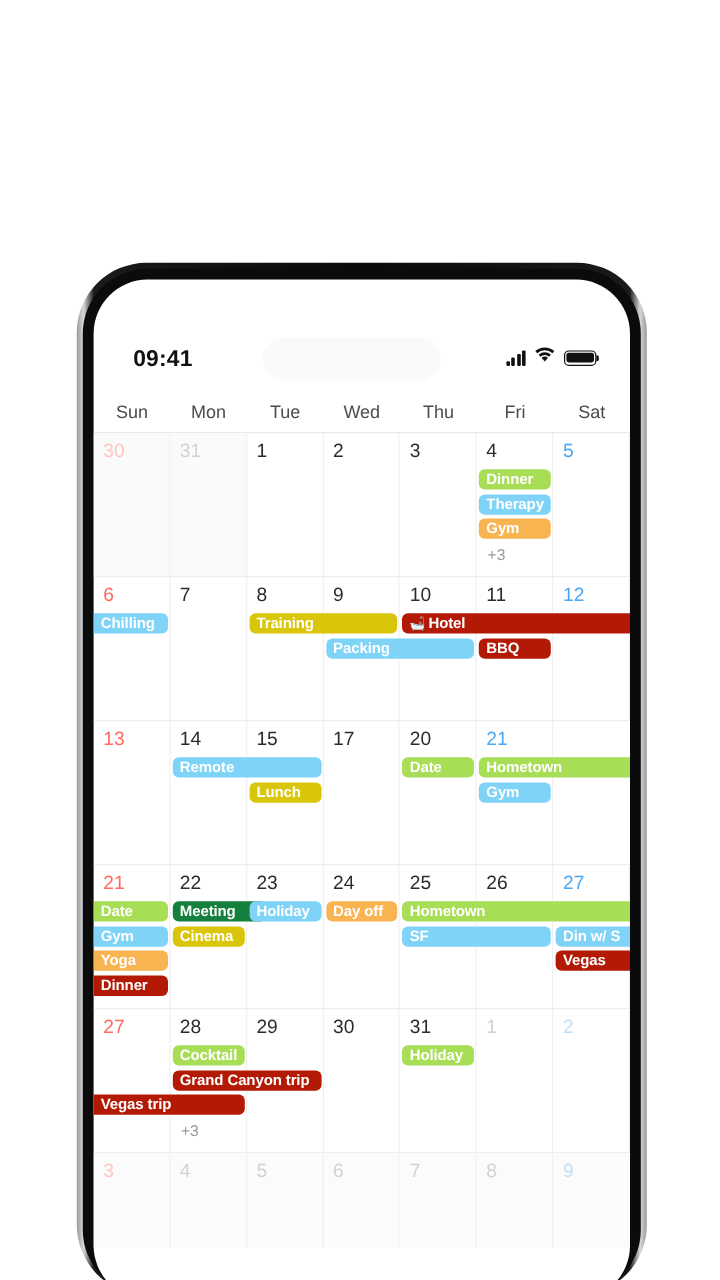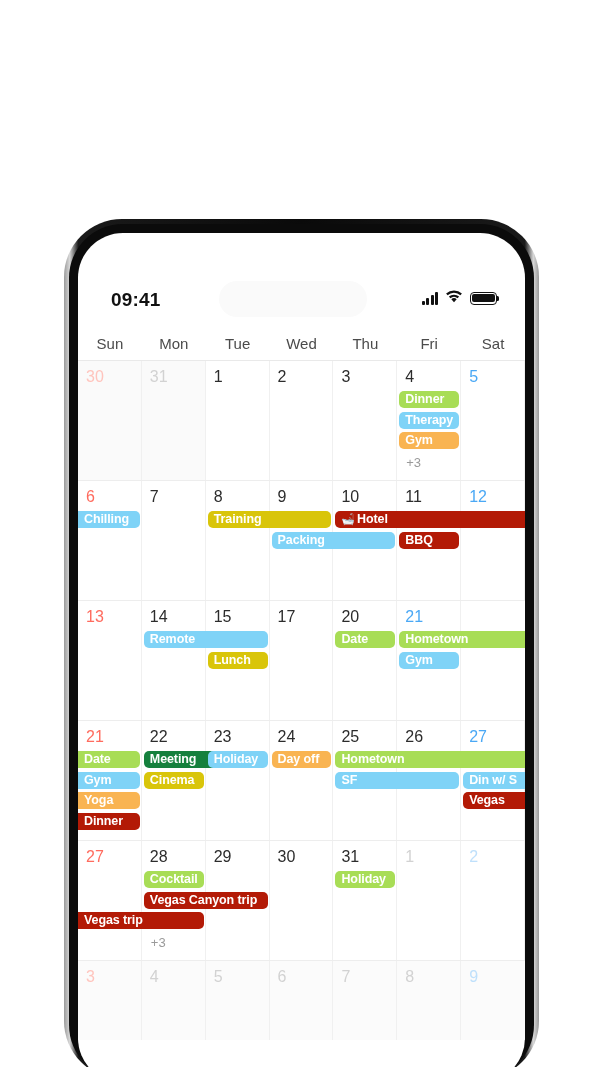--- a/index.html
+++ b/index.html
@@ -353,21 +353,21 @@
             <div class="cell">
               <div class="daynum">31</div>
             </div>
             <div class="cell">
               <div class="daynum muted">1</div>
             </div>
             <div class="cell">
               <div class="daynum muted-sat">2</div>
             </div>
             <div class="chip" style="background: rgb(168, 221, 86); left: 65.8571px; width: 59.8571px; top: 30px;"><span>Cocktail</span></div>
-            <div class="chip" style="background: rgb(179, 26, 6); left: 65.8571px; width: 123.714px; top: 50.5px;"><span>Vegas Canyon trip</span></div>
+            <div class="chip" style="background: rgb(179, 26, 6); left: 65.8571px; width: 123.714px; top: 50.5px;"><span>Grand Canyon trip</span></div>
             <div class="chip flush-left" style="background: rgb(179, 26, 6); left: 0px; width: 125.714px; top: 71px;"><span>Vegas trip</span></div>
             <div class="chip" style="background: rgb(168, 221, 86); left: 257.429px; width: 59.8571px; top: 30px;"><span>Holiday</span></div>
             <div class="overflow-label" style="left: 72.8571px; top: 93.5px;">+3</div>
           </div>
           <div class="week outside short">
             <div class="cell">
               <div class="daynum muted-sun">3</div>
             </div>
             <div class="cell">
               <div class="daynum muted">4</div>

